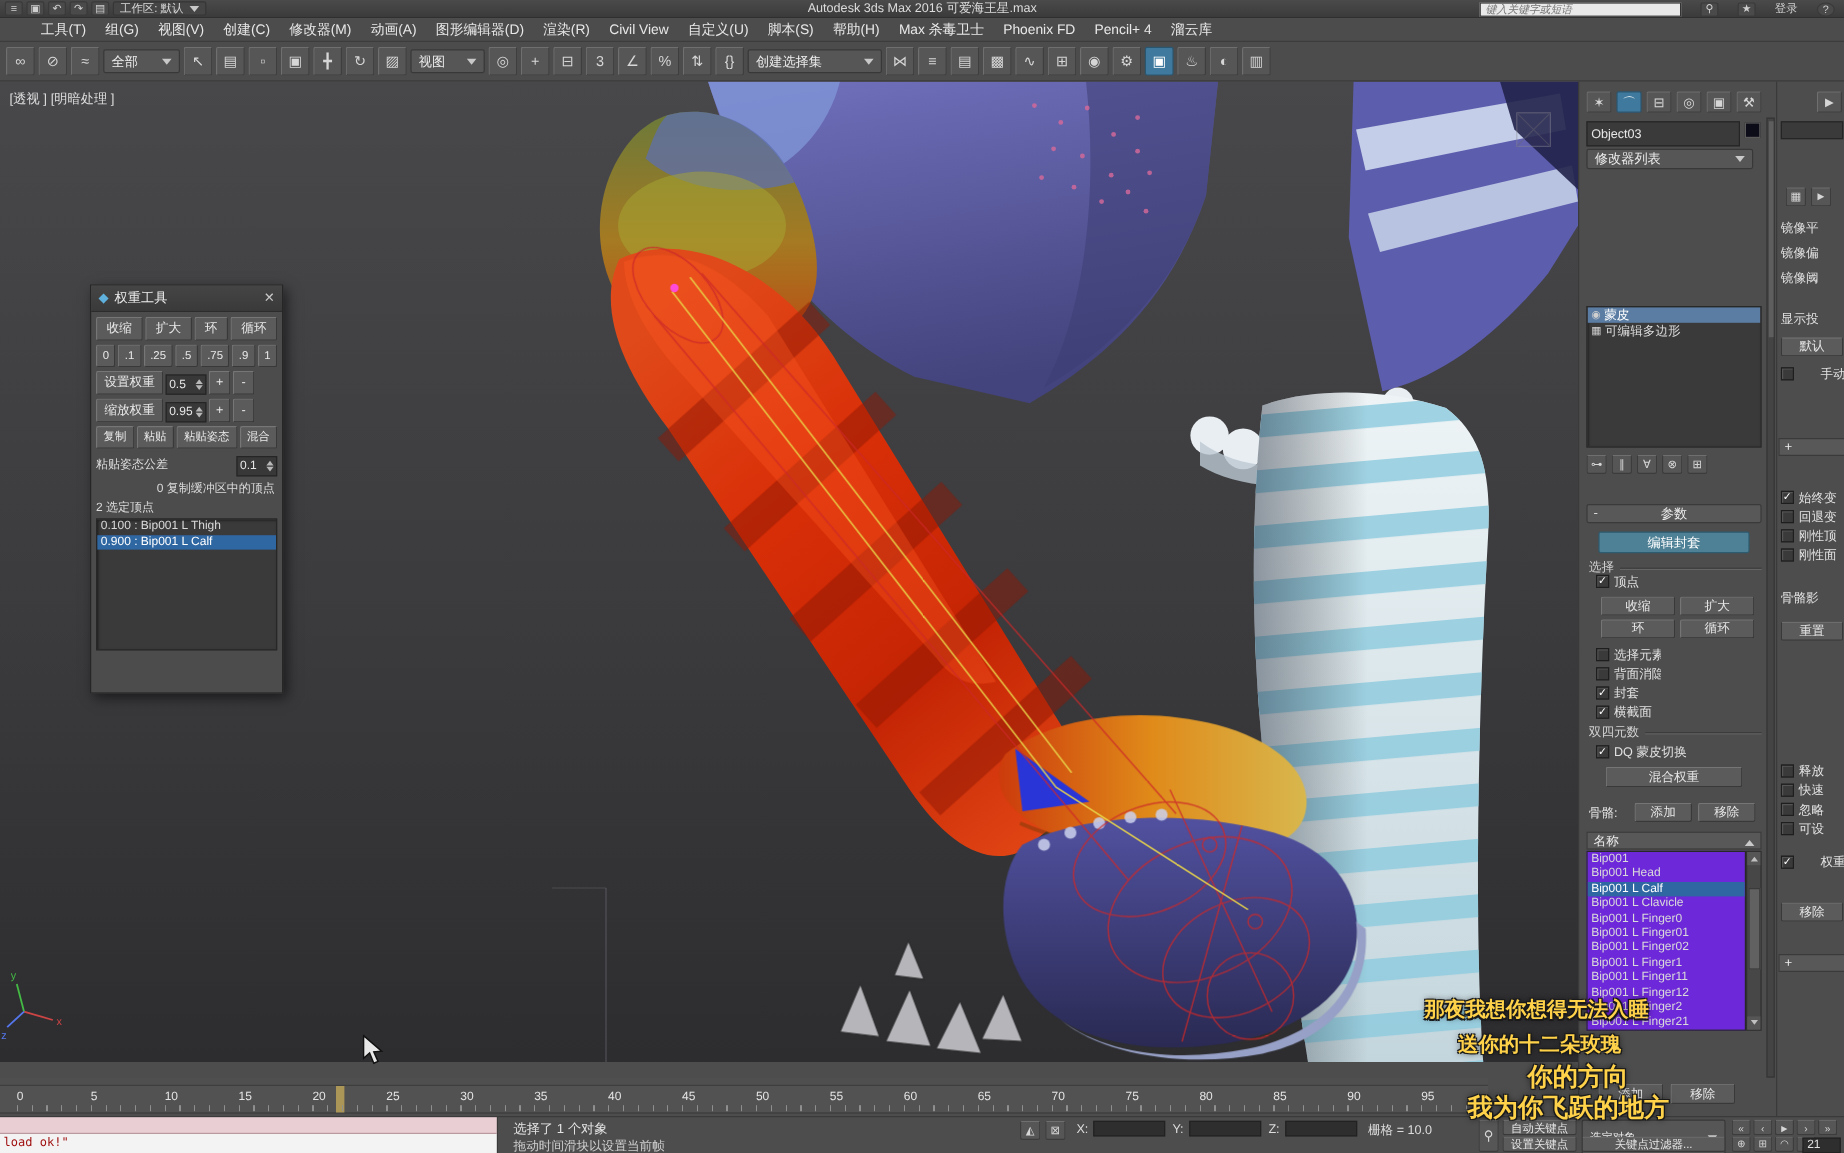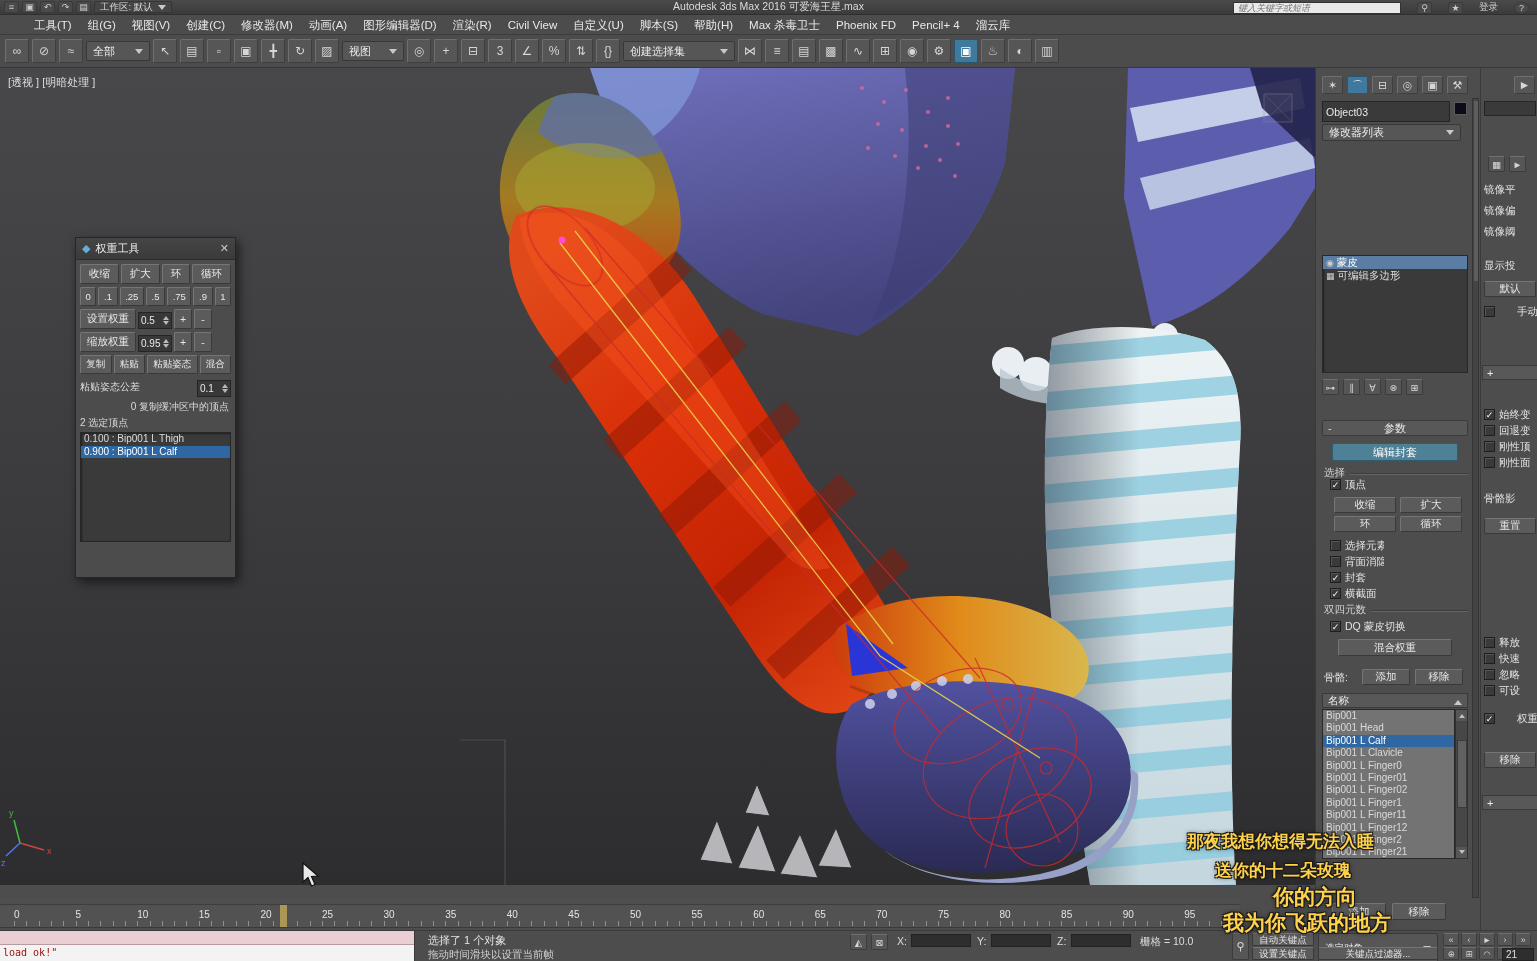--- a/index.html
+++ b/index.html
@@ -120,21 +120,21 @@
   .cb { width:11px; height:11px; flex:none; background:#3a3a3a; border:1px solid #1e1e1e;
     box-shadow:inset 1px 1px 0 rgba(255,255,255,.14);
     display:flex; align-items:center; justify-content:center; font-size:9px; color:#fff; }
   .checked > .cb::after, .chk.checked .cb::after { content:"✓"; }
   .halfbtn { position:absolute; width:62px; height:16px; }
   .namehdr { position:absolute; left:6px; top:625px; width:146px; height:15px; background:#585858;
     border:1px solid #3a3a3a; font-size:10.5px; color:#ececec; display:flex; align-items:center; padding:0 5px; }
   .namehdr::after { content:""; position:absolute; right:5px; top:5px; width:0; height:0;
     border:4px solid transparent; border-bottom:5px solid #c8c8c8; margin-top:-3px; }
   .cp-bonelist { position:absolute; left:6px; top:641px; width:133px; height:150px;
-    background:#737373; border:1px solid #282828; overflow:hidden; }
+    background:#6d28d9; border:1px solid #282828; overflow:hidden; }
   .cp-bonelist .listrow { height:12.4px; line-height:12.4px; }
   .cp-scroll { position:absolute; left:139px; top:641px; width:13px; height:150px;
     background:#474747; border:1px solid #303030; }
   .cp-scroll .sb-up, .cp-scroll .sb-dn { position:absolute; left:0; width:11px; height:11px;
     background:#565656; display:flex; align-items:center; justify-content:center; }
   .cp-scroll .sb-up { top:0; } .cp-scroll .sb-dn { bottom:0; }
   .sb-tri-up { width:0; height:0; border:3px solid transparent; border-bottom:4px solid #c0c0c0; margin-top:-2px; }
   .sb-tri-dn { width:0; height:0; border:3px solid transparent; border-top:4px solid #c0c0c0; margin-bottom:-2px; }
   .sb-thumb { position:absolute; left:1px; top:30px; width:10px; height:68px;
     background:#616161; border:1px solid #3a3a3a; }

